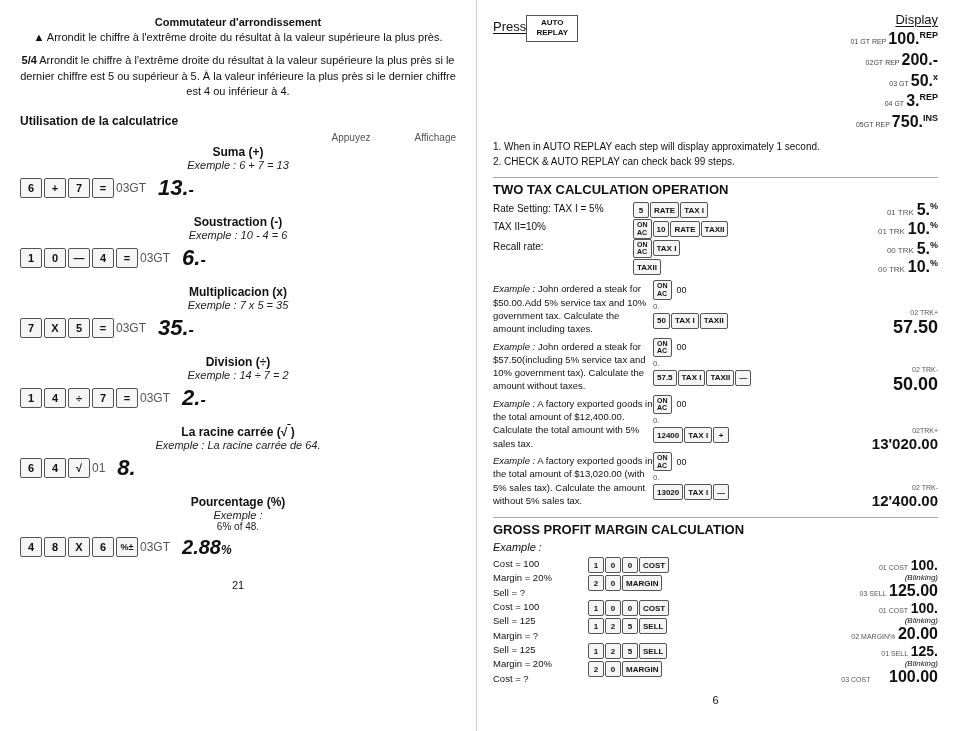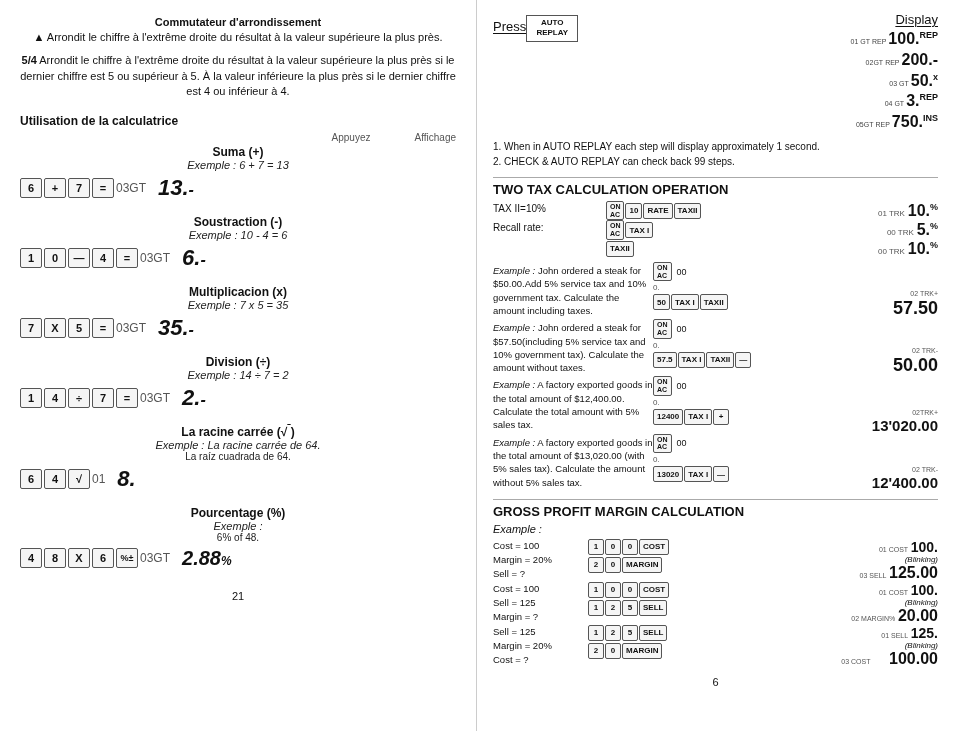--- a/index.html
+++ b/index.html
@@ -224,21 +224,20 @@
       <span class="key">7</span>
       <span class="key">=</span>
       <span class="gt-label">03GT</span>
       <span class="result-display">2.<span style="font-size:16px;">-</span></span>
     </div>
   </div>
 
   <div class="example-block">
     <div class="op-title">La racine carrée (√<span style="text-decoration:overline"> </span>)</div>
     <div class="op-subtitle">Exemple : La racine carrée de 64.</div>
-    <div class="extra-note">La raíz cuadrada de 64.</div>
     <div class="key-row">
       <span class="key">6</span>
       <span class="key">4</span>
       <span class="key">√</span>
       <span class="gt-label">01</span>
       <span class="result-display">8.</span>
     </div>
   </div>
 
   <div class="example-block">
@@ -301,20 +300,37 @@
 
   <div class="notes">
     <div>1. When in AUTO REPLAY each step will display approximately 1 second.</div>
     <div>2. CHECK &amp; AUTO REPLAY can check back 99 steps.</div>
   </div>
 
   <div class="section-header">TWO TAX CALCULATION OPERATION</div>
 
   <table style="width:100%; font-size:10px; border-collapse:collapse;">
     <tbody>
+        <tr>
+      <td style="width:140px; vertical-align:top; padding:2px 0;">
+        <span>Rate Setting:</span>
+        <span>TAX I = 5%</span>
+      </td>
+      <td style="vertical-align:middle;">
+        <div class="key-row-tax">
+          <span class="tax-key">5</span>
+          <span class="tax-key">RATE</span>
+          <span class="tax-key">TAX I</span>
+        </div>
+      </td>
+      <td style="text-align:right; vertical-align:middle; white-space:nowrap;">
+        <span style="font-size:8px; color:#555;">01 TRK</span>
+        <span style="font-size:16px; font-weight:bold;"> 5.<sup style="font-size:9px;">%</sup></span>
+      </td>
+    </tr>
     <tr>
       <td style="vertical-align:top; padding:2px 0;">
         <span>TAX II=10%</span>
       </td>
       <td style="vertical-align:middle;">
         <div class="key-row-tax">
           <span class="tax-key stacked">ON<br>AC</span>
           <span class="tax-key">10</span>
           <span class="tax-key">RATE</span>
           <span class="tax-key">TAXII</span>

